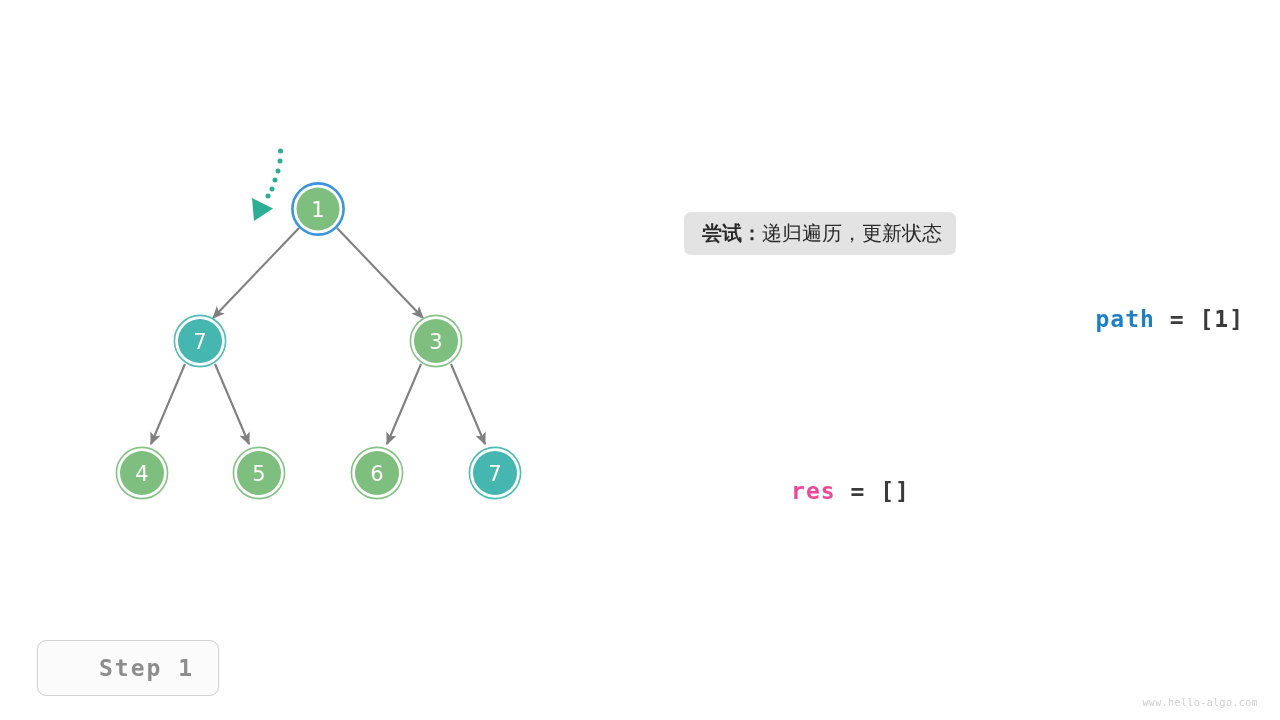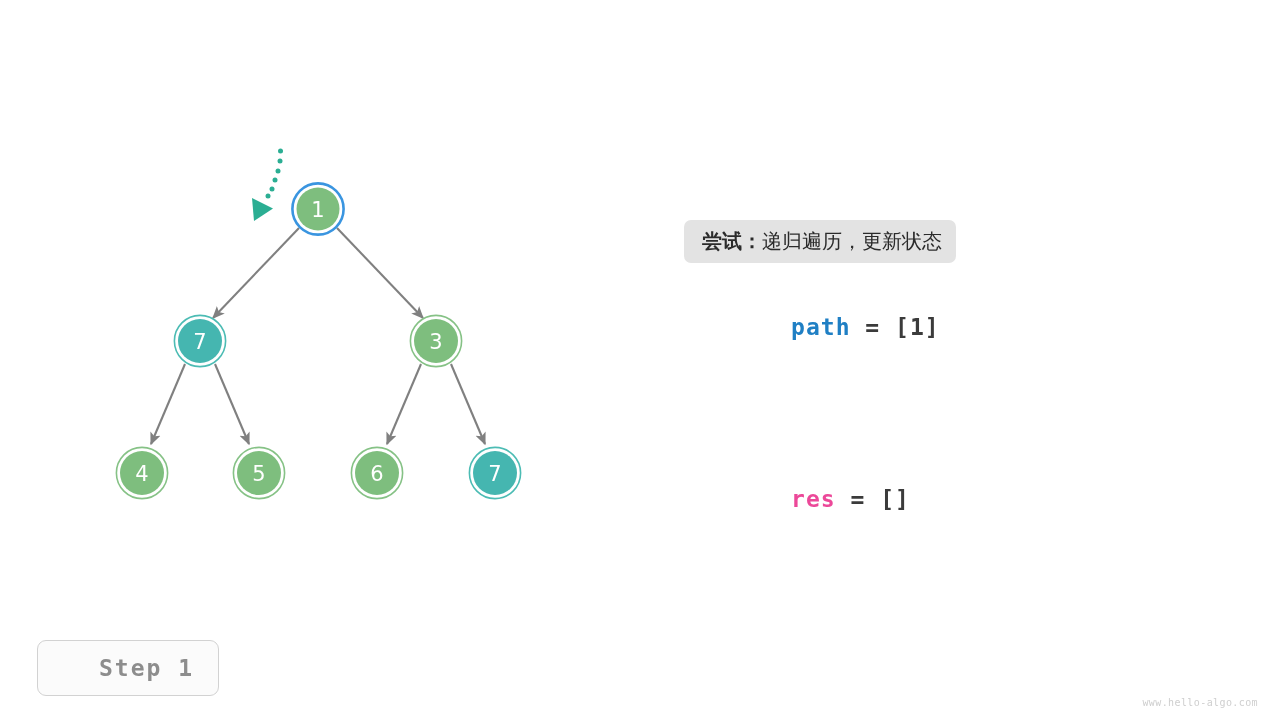--- a/index.html
+++ b/index.html
@@ -27,21 +27,21 @@
     font-size: 21px;
     fill: #ffffff;
     text-anchor: middle;
     dominant-baseline: central;
   }
 
   
   .panel {
     position: absolute;
     left: 684px;
-    top: 220px;
+    top: 212px;
     width: 560px;
   }
   .desc-line {
     display: inline-block;
     font-family: "DejaVu Sans", "Liberation Sans", sans-serif;
     font-size: 20px;
     color: #2b2b2b;
     line-height: 22px;
     padding: 10px 14px 11px 18px;
     border-radius: 7px;
@@ -59,21 +59,21 @@
 
   .code-row {
     font-family: "DejaVu Sans Mono", "Liberation Mono", monospace;
     font-size: 23px;
     font-weight: bold;
     color: #3b3b3b;
     letter-spacing: 1px;
     padding-left: 18px;
     white-space: pre;
   }
-  .code-row.path-row { margin-top: 22px; }
+  .code-row.path-row { margin-top: 22px; text-align: right; }
   .code-row.res-row  { margin-top: 94px; }
   .var-path { color: #1f7fc4; }
   .var-res  { color: #ec4899; }
   .code-eq  { color: #3b3b3b; font-weight: bold; }
   .code-val { color: #3b3b3b; font-weight: bold; }
 
   
   #step-badge {
     position: absolute;
     left: 37px;

